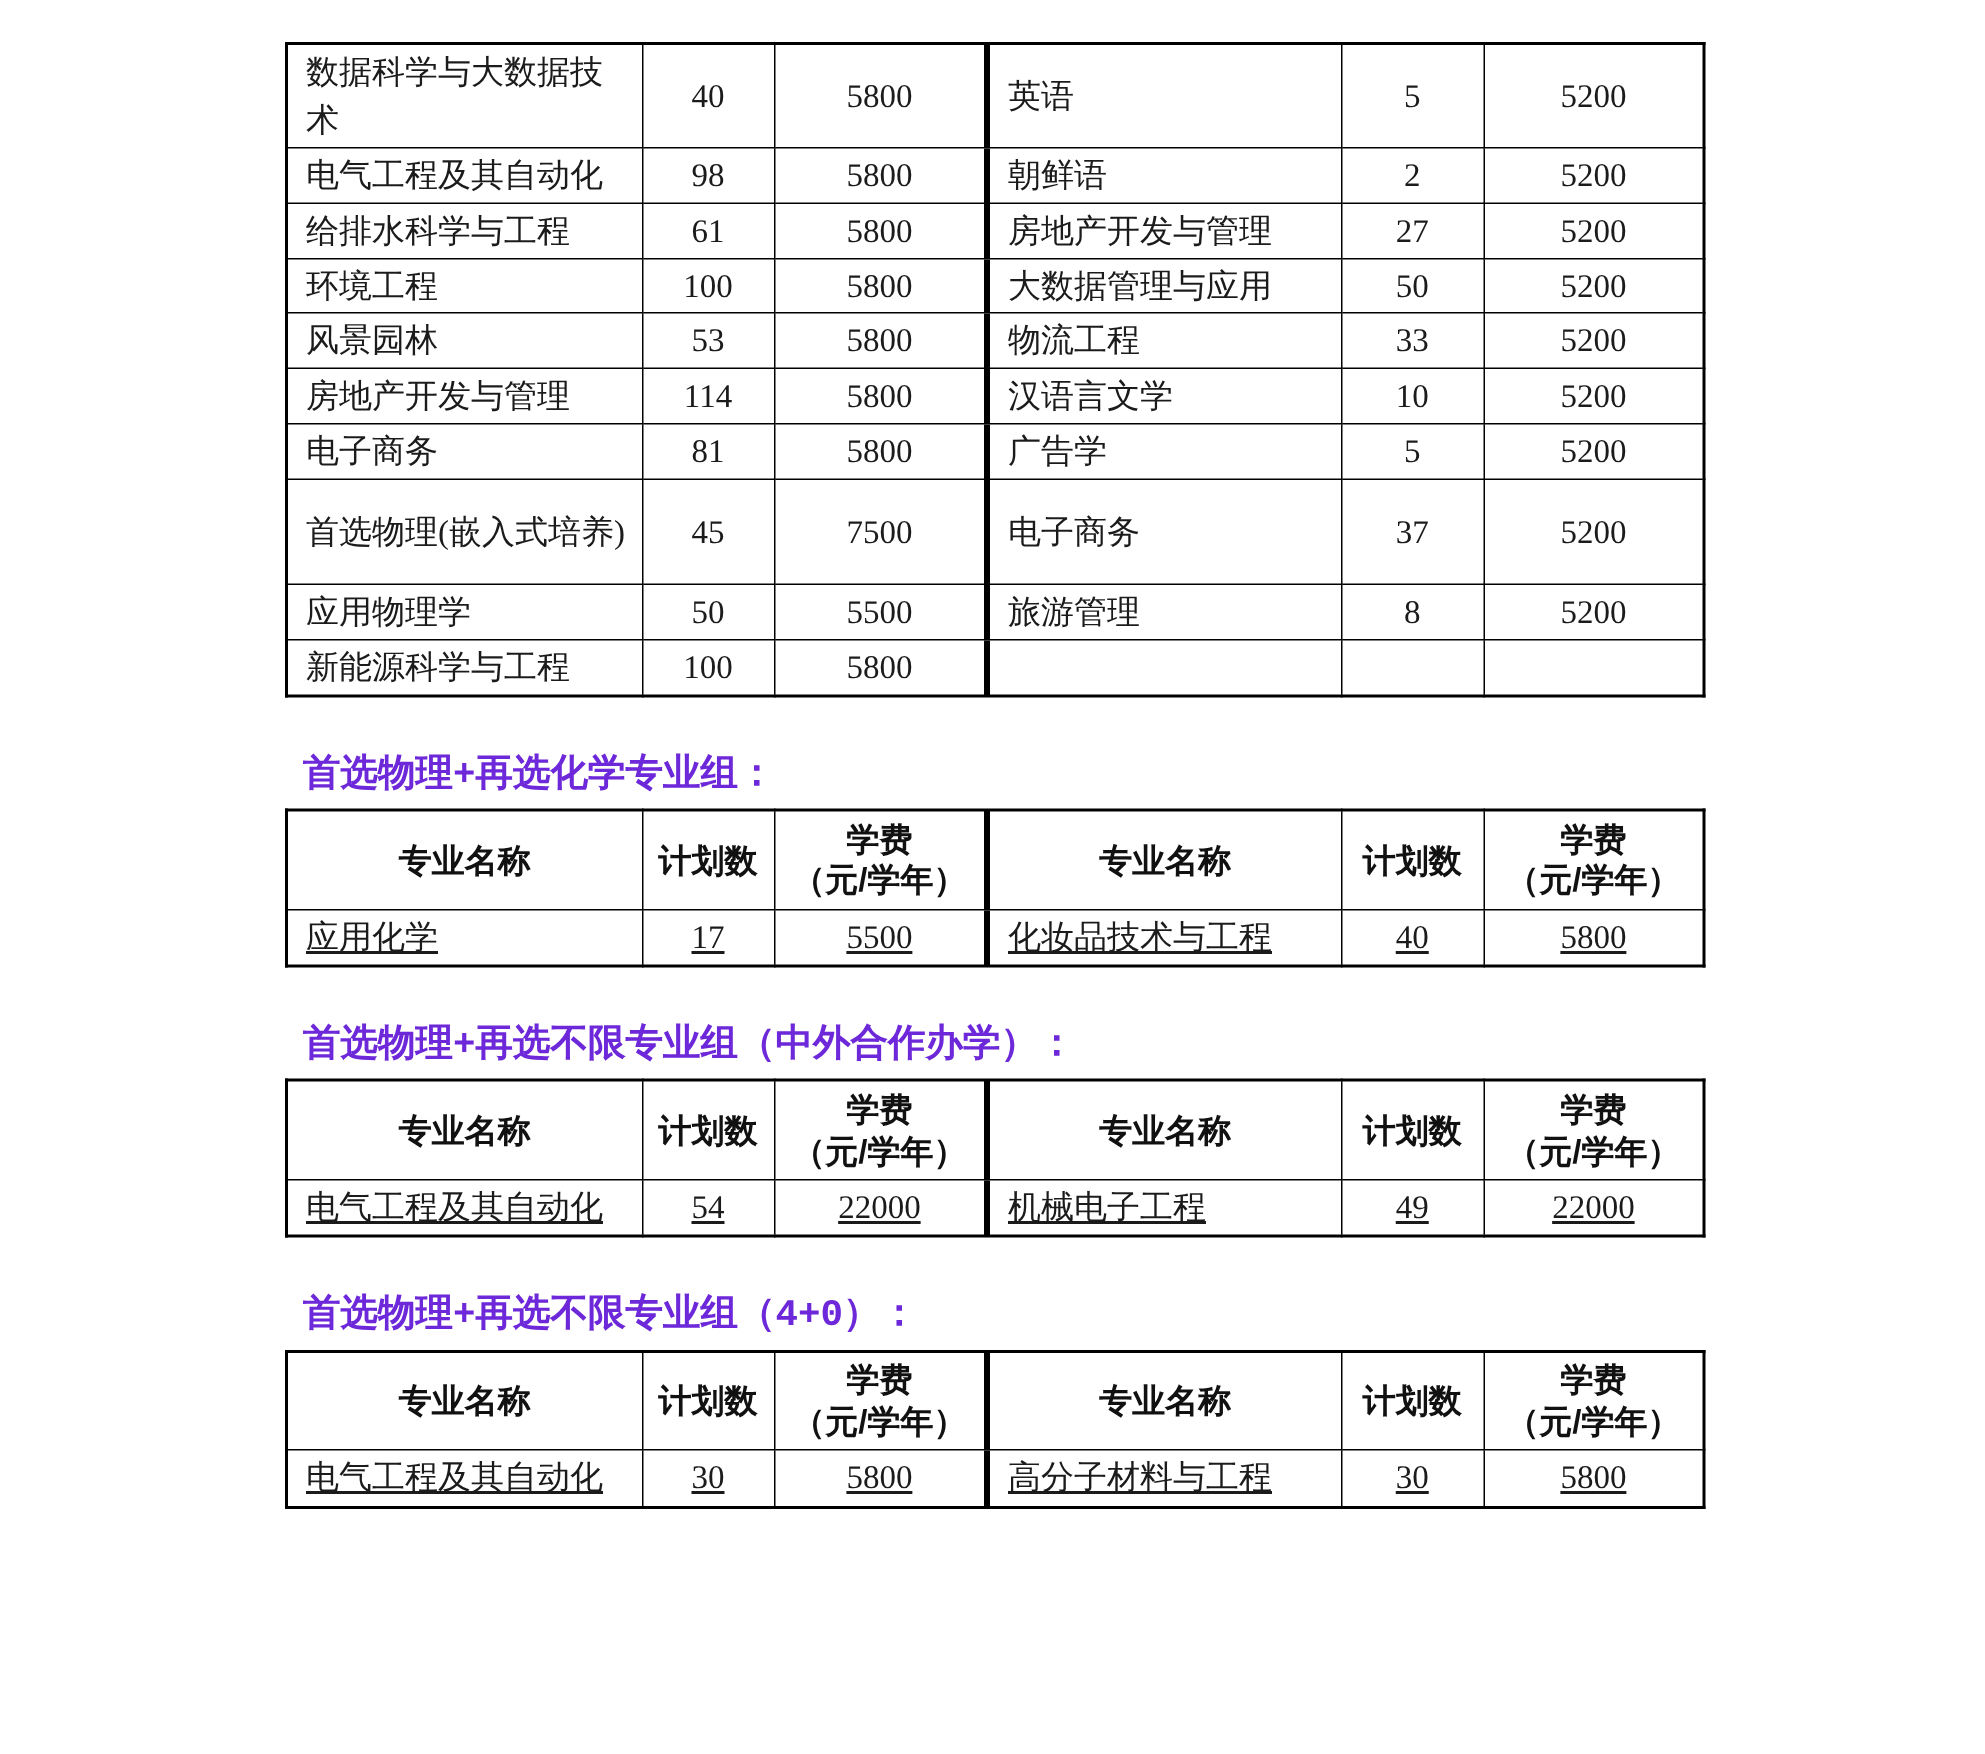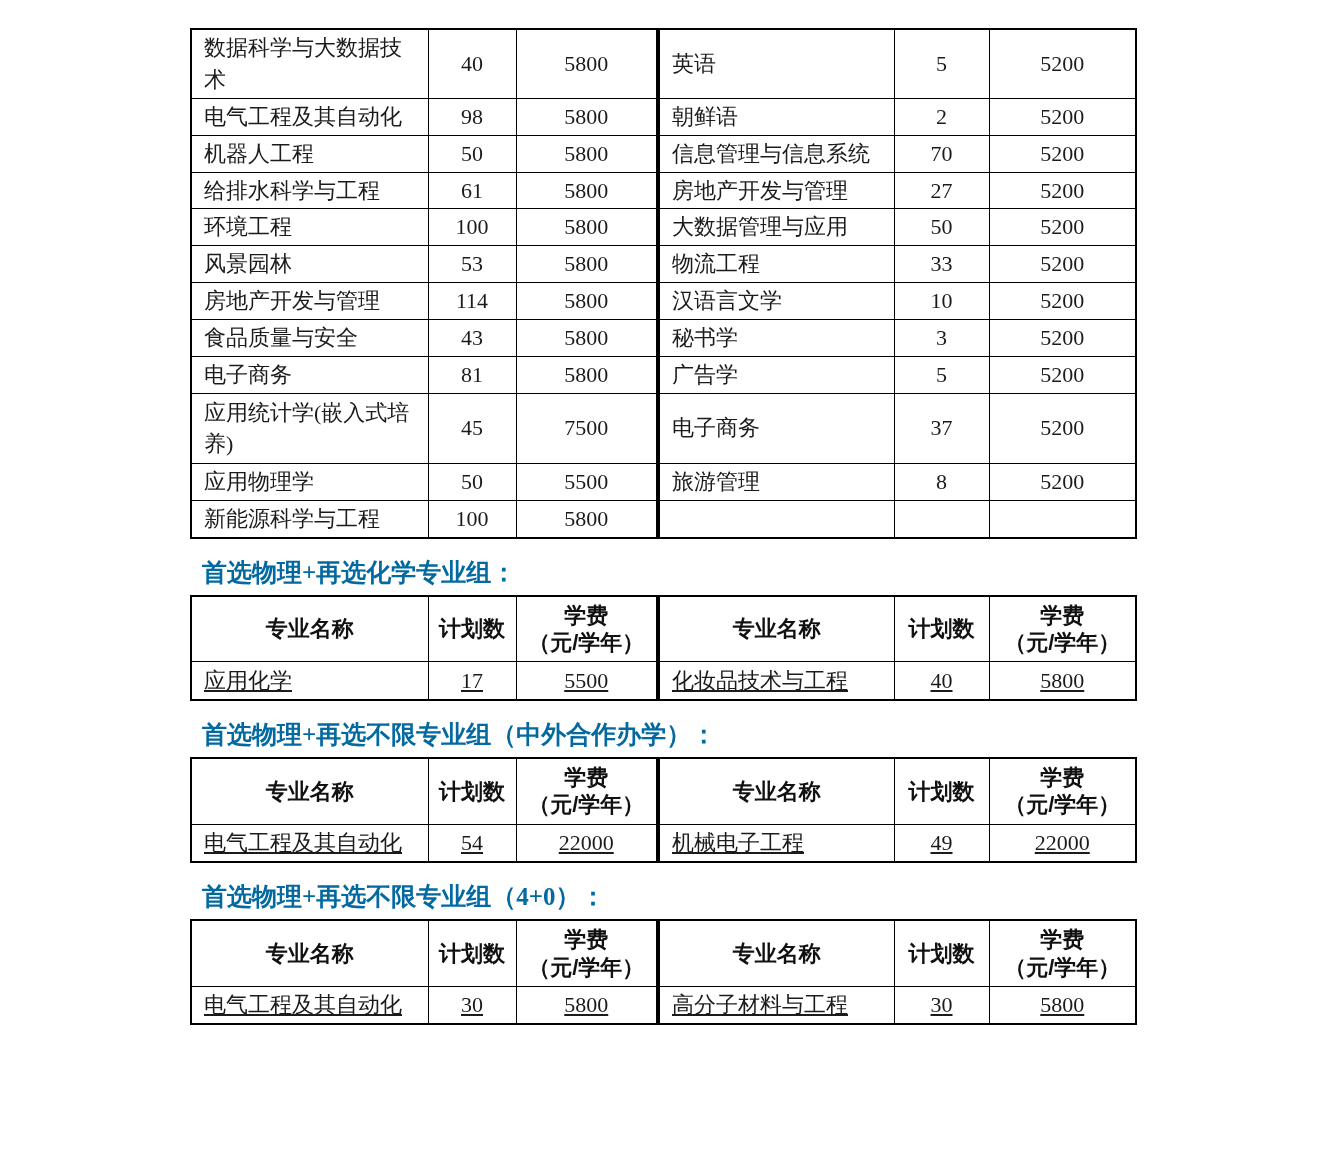--- a/index.html
+++ b/index.html
@@ -44,26 +44,26 @@
   .tbl thead th {
     font-family: "Liberation Sans", sans-serif;
     font-weight: bold;
     font-size: 22px;
     text-align: center;
     line-height: 1.25;
     padding: 2px;
     color: #111;
   }
   .heading {
-    font-family: Liberation Serif, serif;
+    font-family: Liberation Mono, monospace;
     font-weight: bold;
     font-size: 25px;
     line-height: 1.25;
-    color: #0369a1;
-    margin: 18px 0 7px 12px;
+    color: #6d28d9;
+    margin: 36px 0 7px 12px;
   }
 </style>
 </head>
 <body>
 
 <div class="page">
 
   <table class="tbl main">
     <colgroup>
       <col style="width:237px">
@@ -84,28 +84,20 @@
         </tr>
         <tr>
           <td class="name">电气工程及其自动化</td>
           <td class="num">98</td>
           <td class="num">5800</td>
           <td class="name mid">朝鲜语</td>
           <td class="num">2</td>
           <td class="num">5200</td>
         </tr>
         <tr>
-          <td class="name">机器人工程</td>
-          <td class="num">50</td>
-          <td class="num">5800</td>
-          <td class="name mid">信息管理与信息系统</td>
-          <td class="num">70</td>
-          <td class="num">5200</td>
-        </tr>
-        <tr>
           <td class="name">给排水科学与工程</td>
           <td class="num">61</td>
           <td class="num">5800</td>
           <td class="name mid">房地产开发与管理</td>
           <td class="num">27</td>
           <td class="num">5200</td>
         </tr>
         <tr>
           <td class="name">环境工程</td>
           <td class="num">100</td>
@@ -124,37 +116,29 @@
         </tr>
         <tr>
           <td class="name">房地产开发与管理</td>
           <td class="num">114</td>
           <td class="num">5800</td>
           <td class="name mid">汉语言文学</td>
           <td class="num">10</td>
           <td class="num">5200</td>
         </tr>
         <tr>
-          <td class="name">食品质量与安全</td>
-          <td class="num">43</td>
-          <td class="num">5800</td>
-          <td class="name mid">秘书学</td>
-          <td class="num">3</td>
-          <td class="num">5200</td>
-        </tr>
-        <tr>
           <td class="name">电子商务</td>
           <td class="num">81</td>
           <td class="num">5800</td>
           <td class="name mid">广告学</td>
           <td class="num">5</td>
           <td class="num">5200</td>
         </tr>
         <tr class="tall">
-          <td class="name">应用统计学(嵌入式培养)</td>
+          <td class="name">首选物理(嵌入式培养)</td>
           <td class="num">45</td>
           <td class="num">7500</td>
           <td class="name mid">电子商务</td>
           <td class="num">37</td>
           <td class="num">5200</td>
         </tr>
         <tr>
           <td class="name">应用物理学</td>
           <td class="num">50</td>
           <td class="num">5500</td>

